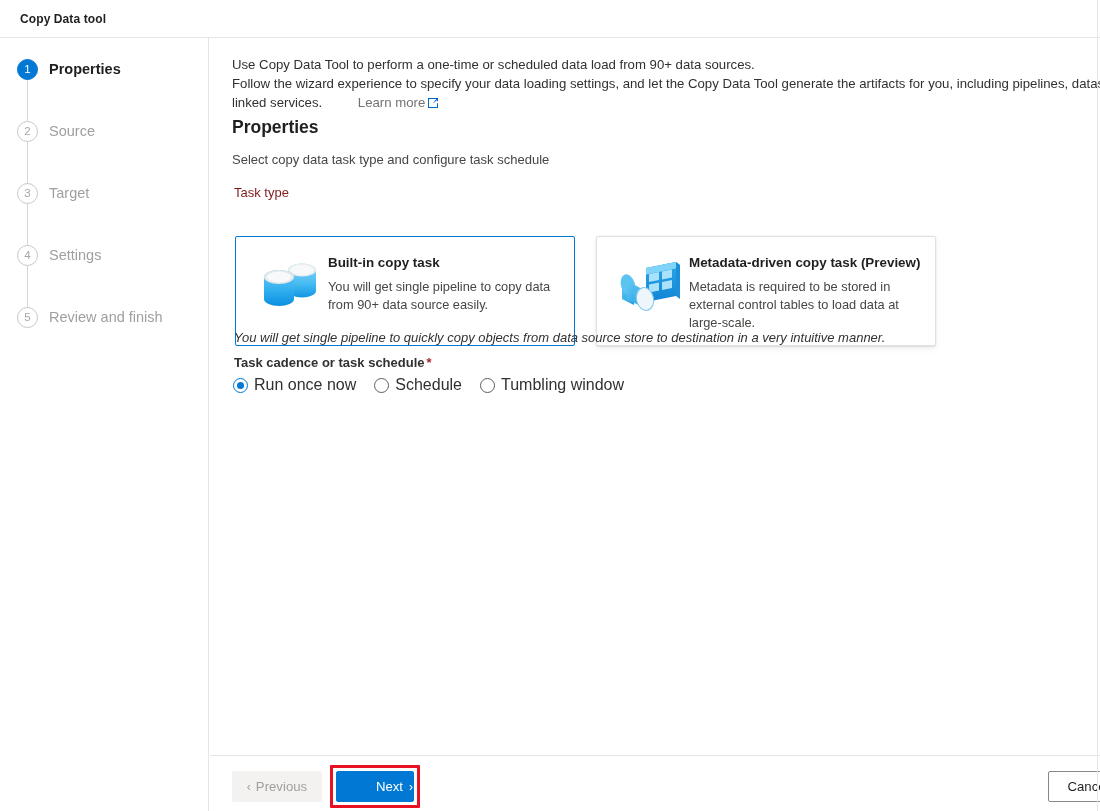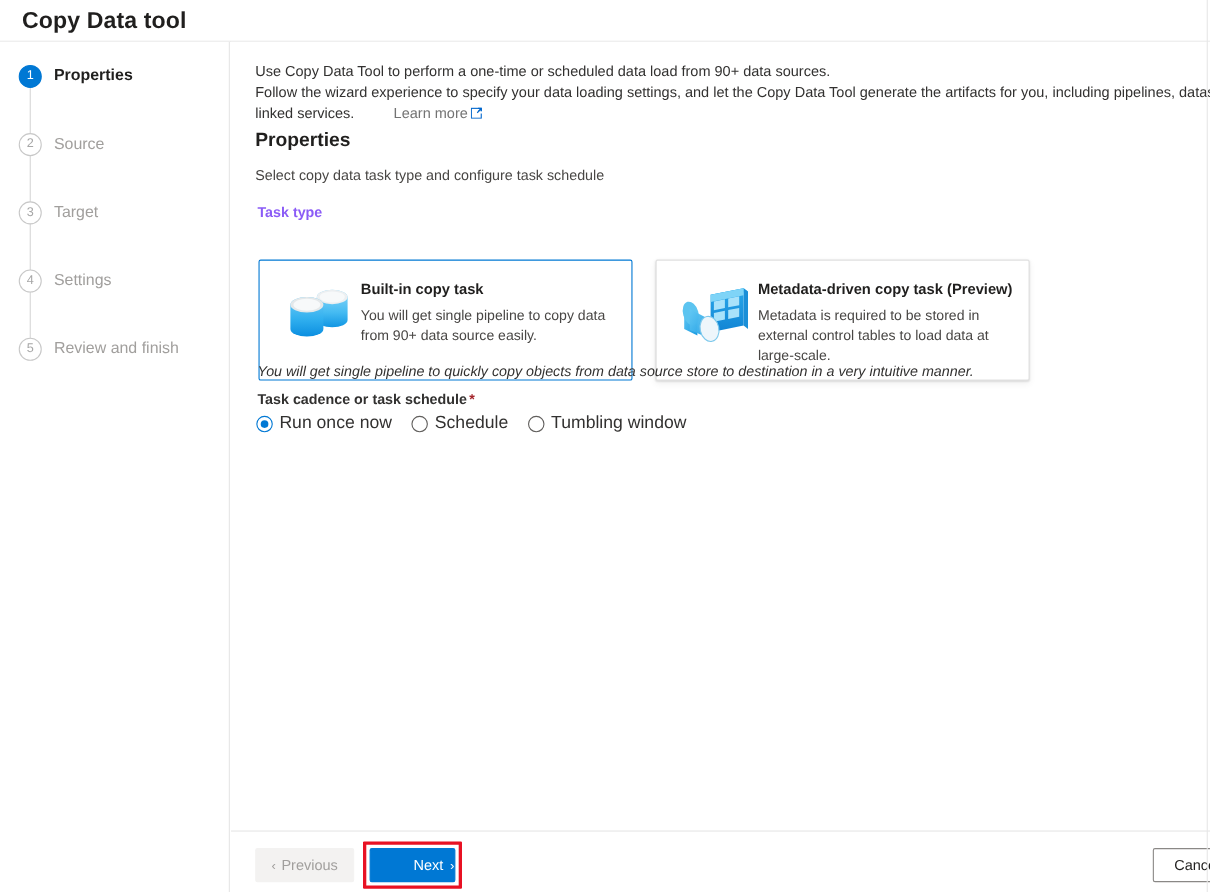--- a/index.html
+++ b/index.html
@@ -24,21 +24,21 @@
     position: absolute;
     left: 0; top: 0;
     width: 1100px; height: 38px;
     background: #ffffff;
     border-bottom: 1px solid #e6e6e6;
     display: flex;
     align-items: center;
   }
   .titlebar .title {
     margin-left: 20px;
-    font-size: 21px;
+    font-size: 12px;
     font-weight: bold;
     color: #201f1e;
     letter-spacing: .1px;
   }
 
   
   .sidebar {
     position: absolute;
     left: 0; top: 38px;
     width: 209px;
@@ -137,22 +137,22 @@
     position: absolute;
     left: 22px; top: 114px;
     font-size: 13px;
     color: #484644;
   }
 
   .field-label {
     position: absolute;
     left: 24px; top: 147px;
     font-size: 13px;
-    font-weight: bold;
-    color: #8b5cf6;
+    font-weight: normal;
+    color: #7f1d1d;
   }
 
   
   .cards {
     position: absolute;
     left: 25px; top: 170px;
     display: flex;
     gap: 21px;
   }
   .card {

